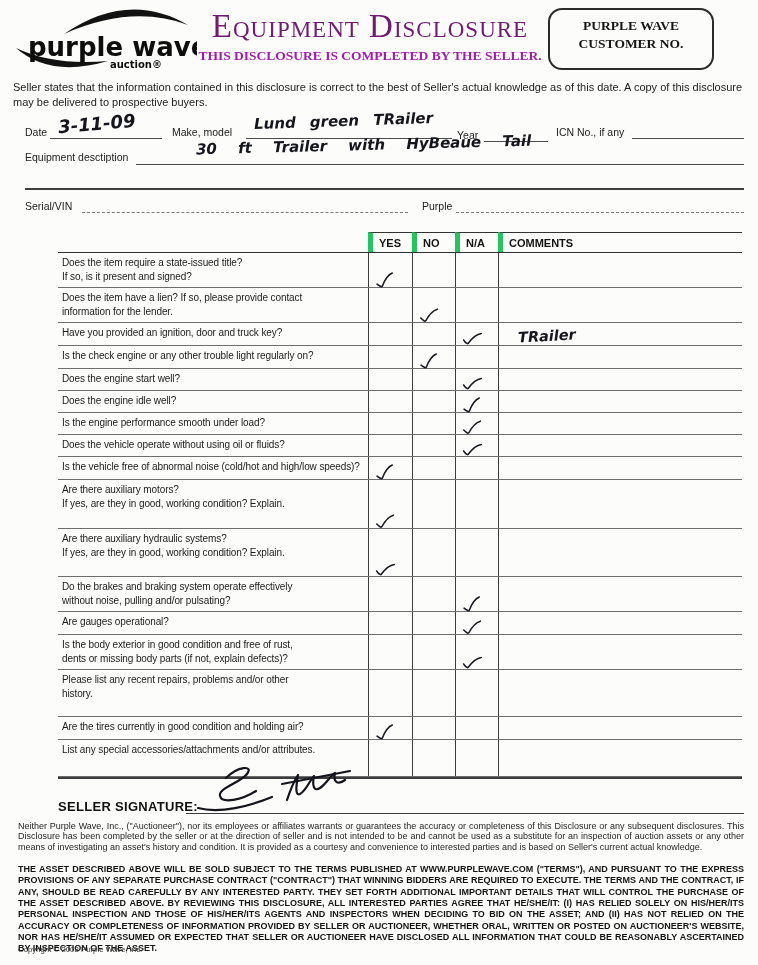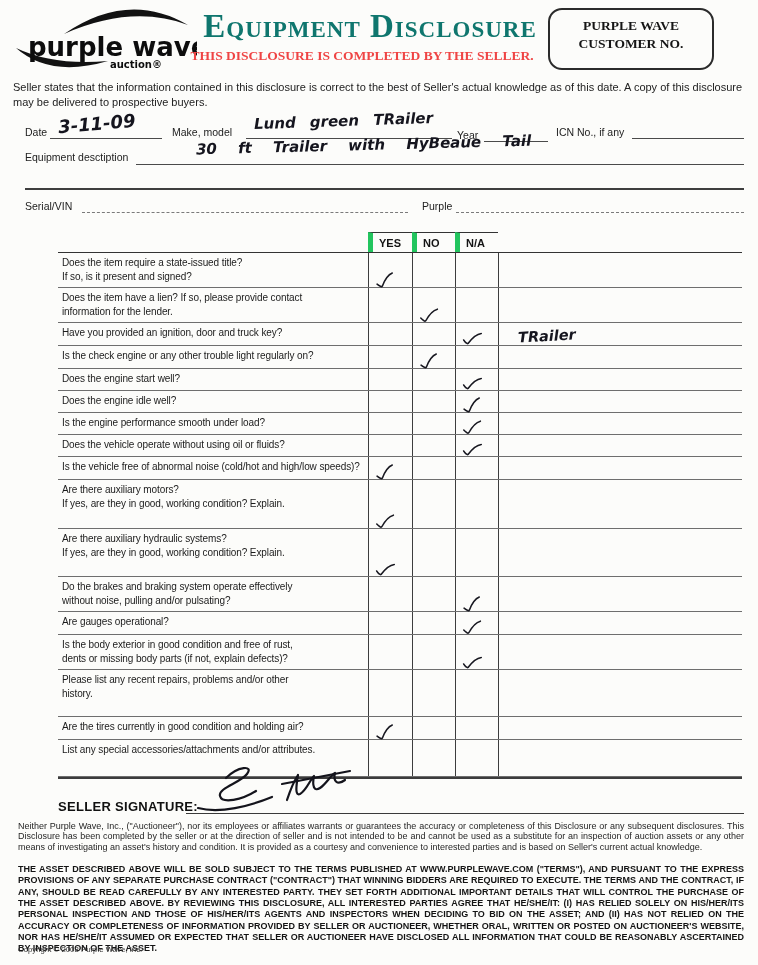--- a/index.html
+++ b/index.html
@@ -6,26 +6,26 @@
   .page{
     position:relative;width:758px;height:965px;margin:0 auto;
     background:#fcfcfa;color:#1c1c1c;overflow:hidden;
     font-family:"Liberation Sans",sans-serif;
   }
   .abs{position:absolute;}
   
   .logo-wrap{left:12px;top:6px;width:185px;height:70px;}
   .doc-title{
     left:190px;top:8px;width:360px;text-align:center;
-    font-family:"Liberation Serif",serif;font-weight:bold;
-    font-variant:small-caps;font-size:33px;letter-spacing:1px;color:#0f766e;
+    font-family:"Liberation Serif",serif;font-weight:normal;
+    font-variant:small-caps;font-size:33px;letter-spacing:1px;color:#701a75;
   }
   .doc-subtitle{
-    left:152px;top:48px;width:420px;text-align:center;
-    font-family:"Liberation Serif",serif;font-weight:bold;font-size:13.5px;color:#ef4444;
+    left:160px;top:48px;width:420px;text-align:center;
+    font-family:"Liberation Serif",serif;font-weight:bold;font-size:13.5px;color:#a21caf;
   }
   .cust-box{
     left:548px;top:8px;width:166px;height:62px;
     border:2.5px solid #2b2b2b;border-radius:14px;
     text-align:center;padding-top:7px;box-sizing:border-box;
     font-family:"Liberation Serif",serif;font-weight:bold;font-size:13.5px;line-height:1.3;color:#151515;
   }
   .intro{left:13px;top:80px;width:734px;font-size:11px;line-height:1.4;color:#222;}
   
   .lbl{font-size:10.5px;color:#222;}
@@ -111,20 +111,21 @@
   <div class="abs wline dotty" style="left:82px;top:196px;width:326px;"></div>
   <span class="abs lbl" style="left:422px;top:200px;">Purple</span>
   <div class="abs wline dotty" style="left:456px;top:196px;width:288px;"></div>
 
   <div class="abs disclosure-table">
     <div class="t-head">
       <div class="cell"></div>
       <div class="cell hc">YES</div>
       <div class="cell hc">NO</div>
       <div class="cell hc">N/A</div>
+      <div class="cell hc">COMMENTS</div>
     </div>
     <div>
     <div class="t-row" style="height: 34px;">
       <div class="cell c-q">Does the item require a state-issued title?
 If so, is it present and signed?</div>
       <div class="cell c-yes">
             <svg class="check" viewBox="0 0 26 22" style="transform: rotate(-8deg);">
               <path d="M3 13 C6 16 8 18 9.5 16.5 C13 10 19 3 24.5 1.5"></path>
             </svg>
           </div>

